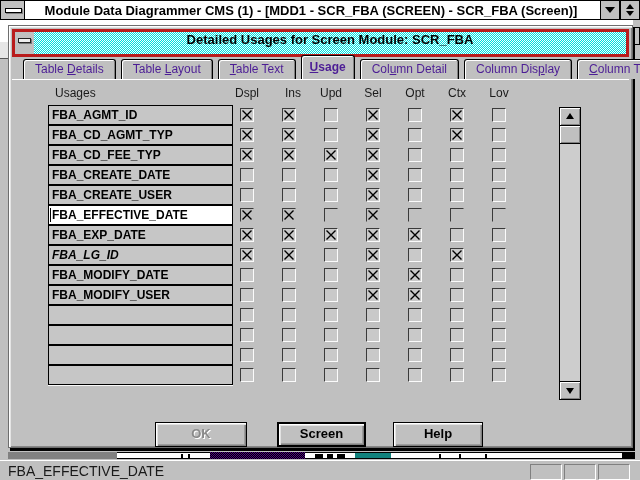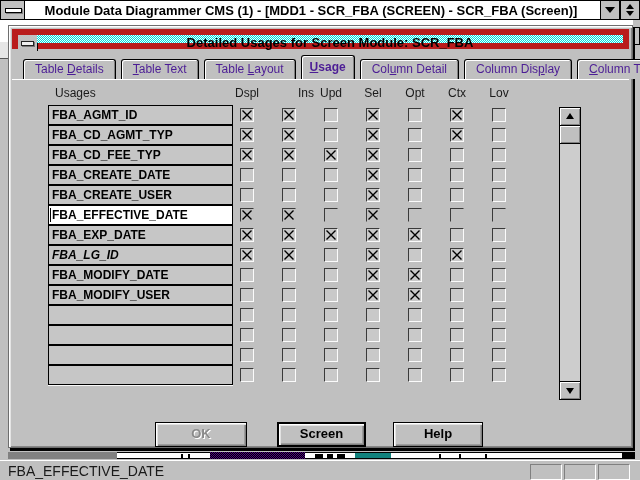--- a/index.html
+++ b/index.html
@@ -74,21 +74,21 @@
     position:absolute;top:3px;width:30px;height:14px;background:#c0c0c0;
     border:1px solid;border-color:#808080 #fff #fff #808080;
   }
   .sp1{left:530px;} .sp2{left:564px;} .sp3{left:598px;}
   
   .dialog{
     position:absolute;left:8px;top:25px;width:625px;height:423px;background:#c0c0c0;
     border:1px solid #6e6e6e;box-sizing:border-box;z-index:5;
     box-shadow:inset 1px 1px 0 #ffffff,inset 2px 2px 0 #e4e4e4,inset -1px -1px 0 #868686,2px 3px 0 #000;
   }
-  .dlg-titlebar{position:absolute;left:3px;top:3px;right:3px;height:20px;border:6px solid #b91c1c;box-sizing:border-box;}
+  .dlg-titlebar{position:absolute;left:3px;top:3px;right:3px;height:28px;border:3px solid #b91c1c;box-sizing:border-box;}
   .dlg-sysbox{position:absolute;left:0;top:0;width:19px;height:16px;background:#c0c0c0;border-right:1px solid #000;}
   .dlg-sysbox .sysbar{position:absolute;left:3px;top:6px;width:11px;height:3px;background:#efefef;border:1px solid #222;box-shadow:1px 1px 0 #777;}
   .dlg-title{
     position:absolute;left:19px;top:0;right:0;bottom:0;
     background-color:#7fe9e9;
     background-image:repeating-conic-gradient(#00dede 0% 25%, #f2ffff 0% 50%);background-size:2px 2px;
     text-align:center;font-size:13px;font-weight:bold;line-height:16px;color:#000;
   }
   
   .tabs{position:absolute;left:14px;top:29px;height:24px;display:flex;align-items:flex-end;gap:5px;z-index:3;}
@@ -193,33 +193,33 @@
 <div class="dialog">
   <div class="dlg-titlebar">
     <div class="dlg-sysbox">
         <div class="sysbar"></div>
       </div>
     <div class="dlg-title">Detailed Usages for Screen Module: SCR_FBA</div>
   </div>
 
   <div class="tabs" id="tabs">
       <div class="tab">Table <u>D</u>etails</div>
+      <div class="tab">Table <u>L</u>ayout</div>
       <div class="tab"><u>T</u>able Text</div>
-      <div class="tab">Table <u>L</u>ayout</div>
       <div class="tab active"><u>U</u>sage</div>
       <div class="tab">Col<u>u</u>mn Detail</div>
       <div class="tab">Column Dis<u>p</u>lay</div>
       <div class="tab"><u>C</u>olumn Text</div>
     </div>
   <div class="panel-edge"></div>
 
   <div class="grid-label" style="left:46px;top:60px">Usages</div>
   <div id="usage-headers">
       <div class="usage-header" style="left: 217px;">Dspl</div>
-      <div class="usage-header" style="left: 276px;">Ins</div>
+      <div class="usage-header" style="left: 263px;">Ins</div>
       <div class="usage-header" style="left: 301px;">Upd</div>
       <div class="usage-header" style="left: 343px;">Sel</div>
       <div class="usage-header" style="left: 385px;">Opt</div>
       <div class="usage-header" style="left: 427px;">Ctx</div>
       <div class="usage-header" style="left: 469px;">Lov</div>
     </div>
 
   <div id="grid-rows">
       <div class="row-box" style="top: 79px;">FBA_AGMT_ID</div>
       <div class="cb" style="left: 231px; top: 82px;">

